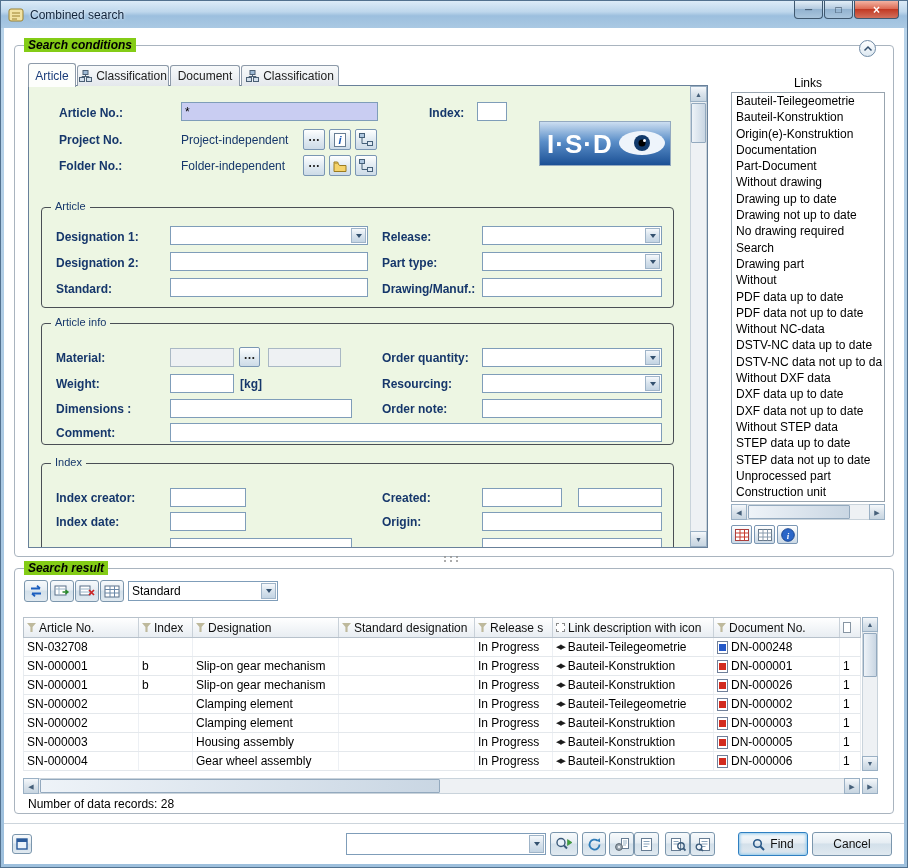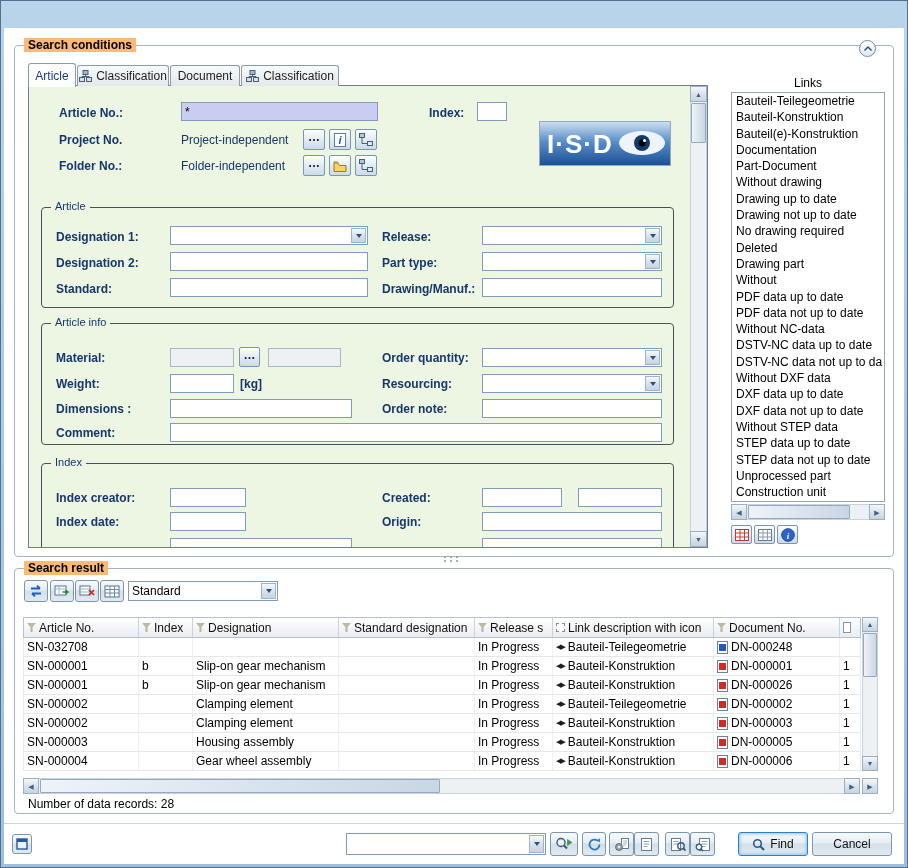--- a/index.html
+++ b/index.html
@@ -18,21 +18,21 @@
   .win-btn { width:29px; height:18px; margin-left:1px; border:1px solid #3f586f; border-top:none;
     border-radius:0 0 4px 4px; background:linear-gradient(#e3eef7,#b4cbe0 45%,#93b3d0 50%,#a9c5dd);
     color:#17293d; font-size:10px; line-height:10px; display:flex; align-items:center; justify-content:center; cursor:default; }
   .win-btn.close { width:45px; background:linear-gradient(#f3b3a2,#dd6b55 45%,#c23a24 50%,#d2705c);
     color:#fff; font-weight:bold; font-size:12px; }
 
   .window-body { position:absolute; top:27px; left:3px; right:3px; bottom:3px; background:#ffffff; overflow:hidden; }
 
   
   .fieldset { position:absolute; border:1px solid #a9b4bf; border-radius:4px; }
-  .legend { position:absolute; background:#fdba74; padding:0 4px; font-weight:bold; color:#000; font-size:12px; z-index:3; }
+  .legend { position:absolute; background:#84cc16; padding:0 4px; font-weight:bold; color:#000; font-size:12px; z-index:3;font-style:italic; }
 
   .collapse-btn { position:absolute; width:17px; height:17px; border:1px solid #6f8aa5; border-radius:50%;
     background:linear-gradient(#ffffff,#dde8f1); display:flex; align-items:center; justify-content:center; z-index:4; }
 
   
   .tabs { position:absolute; left:24px; top:34px; height:24px; display:flex; align-items:flex-end; z-index:2; }
   .tab { height:21px; border:1px solid #8d9aa9; border-bottom:none; border-radius:3px 3px 0 0;
     background:linear-gradient(#f8fafb,#e4e8ec); display:flex; align-items:center; justify-content:center;
     gap:4px; padding:0 8px; color:#222; white-space:nowrap; margin-right:1px; }
   .tab.active { height:24px; background:#fdfefc; color:#1a3c7a; z-index:3; margin-bottom:-1px; }
@@ -107,20 +107,40 @@
     border:1px solid #7b96ad; border-radius:3px;
     background:linear-gradient(#f7fafc,#e6edf3 45%,#d3e0ea 50%,#e0e9f0); }
   .divider { position:absolute; left:0; right:0; height:1px; background:#cdd5dc; }
   .status-text { position:absolute; color:#000; }
 </style>
 </head>
 <body>
 
 <div class="window">
 
+  <div class="titlebar">
+    <span style="display:flex;">
+      <svg width="16" height="16">
+          <rect x="1" y="2" width="14" height="12" rx="2" fill="#f2e3a4" stroke="#9c8230"></rect>
+          <path d="M4 6h8M4 9h8M4 12h5" stroke="#9c8230" stroke-width="1"></path>
+        </svg>
+    </span>
+    <span class="title-text">Combined search</span>
+    <div class="win-controls">
+      <div class="win-btn">
+          <span>─</span>
+        </div>
+      <div class="win-btn">
+          <span>□</span>
+        </div>
+      <div class="win-btn close">
+          <span>×</span>
+        </div>
+    </div>
+  </div>
 
   <div class="window-body">
 
     <div class="fieldset" style="left:10px;top:17px;width:880px;height:512px;"></div>
     <span class="legend" style="left:20px;top:10px;">Search conditions</span>
     <div class="collapse-btn" style="left:855px;top:12px;">
       <span style="display:flex;">
           <svg width="10" height="7">
             <path d="M1.5 5.5 L5 2 L8.5 5.5" stroke="#35506e" stroke-width="1.5" fill="none"></path>
           </svg>
@@ -322,28 +342,28 @@
       <div class="sb-thumb" style="right:1px;top:17px;width:15px;height:40px;"></div>
       <div class="sb-btn" style="right:0;bottom:0;width:17px;height:16px;">
           <span>▼</span>
         </div>
     </div>
 
     <div class="links-header" style="left:727px;top:48px;width:154px;">Links</div>
     <div class="links-list" style="left:727px;top:64px;width:154px;height:410px;">
       <div class="link-item">Bauteil-Teilegeometrie</div>
       <div class="link-item">Bauteil-Konstruktion</div>
-      <div class="link-item">Bauteil(e)-Konstruktion</div>
+      <div class="link-item">Origin(e)-Konstruktion</div>
       <div class="link-item">Documentation</div>
       <div class="link-item">Part-Document</div>
       <div class="link-item">Without drawing</div>
       <div class="link-item">Drawing up to date</div>
       <div class="link-item">Drawing not up to date</div>
       <div class="link-item">No drawing required</div>
-      <div class="link-item">Deleted</div>
+      <div class="link-item">Search</div>
       <div class="link-item">Drawing part</div>
       <div class="link-item">Without</div>
       <div class="link-item">PDF data up to date</div>
       <div class="link-item">PDF data not up to date</div>
       <div class="link-item">Without NC-data</div>
       <div class="link-item">DSTV-NC data up to date</div>
       <div class="link-item">DSTV-NC data not up to da</div>
       <div class="link-item">Without DXF data</div>
       <div class="link-item">DXF data up to date</div>
       <div class="link-item">DXF data not up to date</div>

